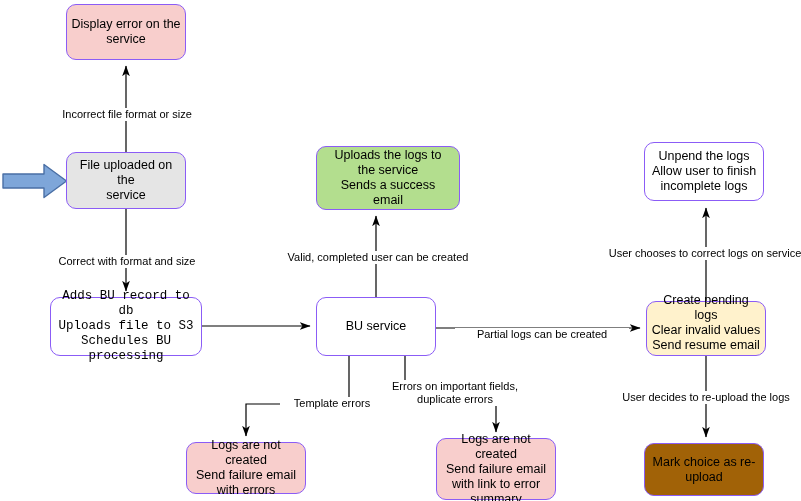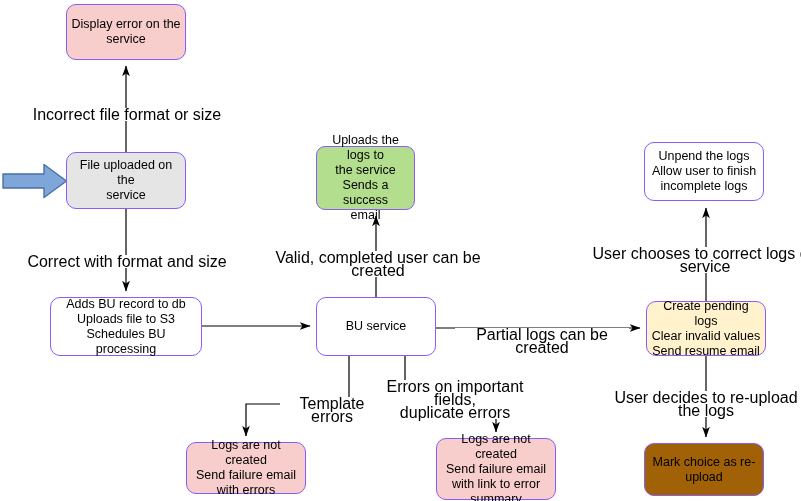--- a/index.html
+++ b/index.html
@@ -41,21 +41,21 @@
     background: #ffffff;
     padding: 2px 4px;
     white-space: pre-line;
   }
   .node-text {
     display: block;
     white-space: pre-line;
   }
   .edge-label {
     position: absolute;
-    font-size: 16px;
+    font-size: 11px;
     line-height: 13px;
     color: #000000;
     text-align: center;
     background: #ffffff;
     white-space: pre-line;
     padding: 0 2px;
   }
   .block-arrow {
     position: absolute;
   }
@@ -98,44 +98,44 @@
   <div class="node" style="left:66px; top:4px; width:120px; height:56px; background:#f8cecc;">
     <span class="node-text">Display error on the
 service</span>
   </div>
 
   <div class="node" style="left:66px; top:152px; width:120px; height:57px; background:#e5e5e5;">
     <span class="node-text">File uploaded on the
 service</span>
   </div>
 
-  <div class="node" style="left:50px; top:297px; width:152px; height:59px; background:#ffffff;">
+  <div class="node" style="left:50px; top:297px; width:152px; height:59px; background:#ffffff;font-family:Liberation Mono, monospace;">
     <span class="node-text">Adds BU record to db
 Uploads file to S3
 Schedules BU processing</span>
   </div>
 
-  <div class="node" style="left:316px; top:146px; width:99px; height:64px; background:#b3de8e;border-radius:9px;">
+  <div class="node" style="left:316px; top:146px; width:144px; height:64px; background:#b3de8e;">
     <span class="node-text">Uploads the logs to
 the service
 Sends a success
 email</span>
   </div>
 
   <div class="node" style="left:644px; top:142px; width:120px; height:59px; background:#ffffff;">
     <span class="node-text">Unpend the logs
 Allow user to finish
 incomplete logs</span>
   </div>
 
   <div class="node" style="left:316px; top:297px; width:120px; height:59px; background:#ffffff;">
     <span class="node-text">BU service</span>
   </div>
 
-  <div class="node" style="left:646px; top:301px; width:120px; height:55px; background:#fff2cc;">
+  <div class="node" style="left:646px; top:301px; width:120px; height:55px; background:#fff2cc;align-items:flex-end;">
     <span class="node-text">Create pending logs
 Clear invalid values
 Send resume email</span>
   </div>
 
   <div class="node" style="left:186px; top:442px; width:120px; height:52px; background:#f8cecc;">
     <span class="node-text">Logs are not created
 Send failure email
 with errors</span>
   </div>

